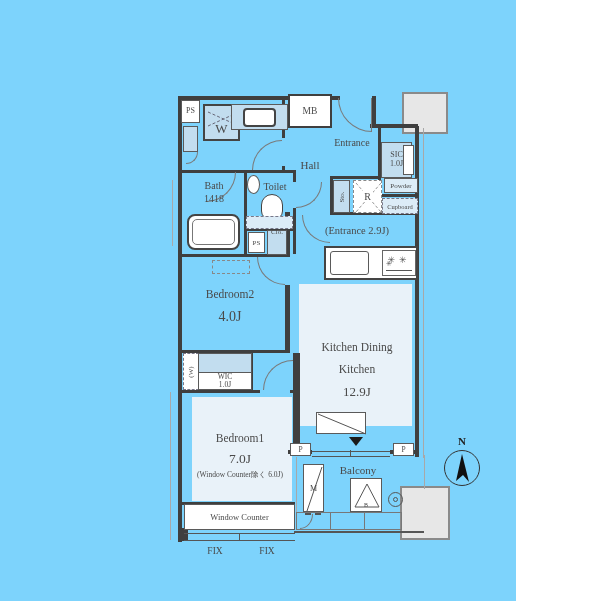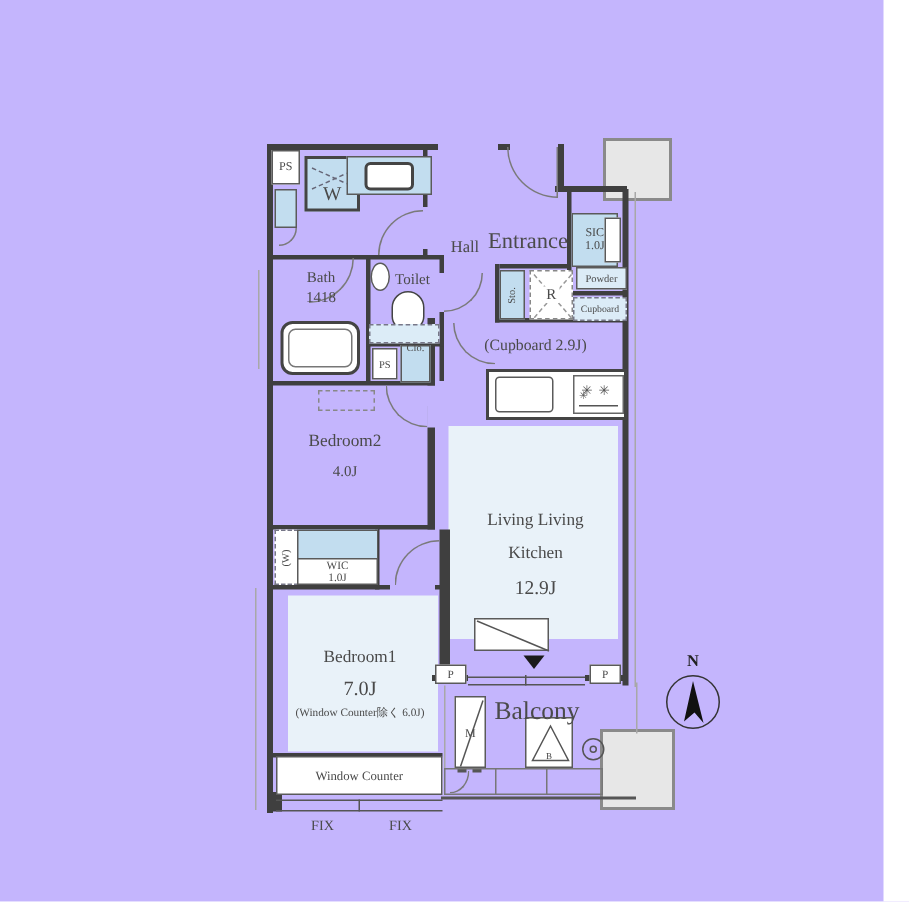--- a/index.html
+++ b/index.html
@@ -1,16 +1,16 @@
 <!DOCTYPE html>
 <html><head>
 <meta charset="utf-8">
 <style>
   html,body{margin:0;padding:0;background:#ffffff;}
-  .plan{position:relative;width:589px;height:601px;background:#c4b5fd;overflow:hidden;
+  .plan{position:relative;width:516px;height:601px;background:#7dd3fc;overflow:hidden;
         font-family:"Liberation Serif","DejaVu Serif",serif;color:#4a4a4a;}
   .abs{position:absolute;box-sizing:border-box;}
   .wall{position:absolute;background:#3f3f3f;}
   .thin{position:absolute;background:#a8a8a8;}
   .box{position:absolute;box-sizing:border-box;border:1px solid #5a5a5a;background:#fff;
        display:flex;align-items:center;justify-content:center;text-align:center;}
   .blue{background:#c2ddef;}
   .bluelight{background:#dcecf7;}
   .fill{position:absolute;background:#e9f2f9;}
   .grayblk{position:absolute;background:#e7e7e7;border:2px solid #8a8a8a;box-sizing:border-box;}
@@ -83,20 +83,23 @@
     <svg width="37" height="37">
       <line x1="3" y1="6" x2="34" y2="20" stroke="#667" stroke-width="1" stroke-dasharray="3,2"></line>
       <line x1="3" y1="20" x2="34" y2="6" stroke="#667" stroke-width="1" stroke-dasharray="3,2"></line>
     </svg>
     <span style="position:relative;font-size:13px;margin-top:12px;">W</span>
   </div>
 
   <div class="box blue" style="left:231px;top:104px;width:57px;height:26px;"></div>
   <div class="box" style="left:243px;top:108px;width:33px;height:19px;border-radius:4px;border-width:2px;border-color:#444;"></div>
 
+  <div class="box" style="left:288px;top:94px;width:44px;height:34px;border:2px solid #3f3f3f;font-size:9.5px;">
+      <span>MB</span>
+    </div>
 
   <div class="arc" style="left:338px;top:98px;width:34px;height:34px;border-left-width:1px;border-bottom-width:1px;border-bottom-left-radius:100% 100%;"></div>
   <div class="thin" style="left:371px;top:98px;width:1px;height:34px;background:#7a7a7a;"></div>
   <div class="box blue sm" style="left:381px;top:142px;width:31px;height:36px;"><span style="white-space:pre-line;">SIC
 1.0J</span></div>
   <div class="box" style="left:403px;top:145px;width:11px;height:30px;"></div>
   <div class="box bluelight" style="left:384px;top:178px;width:34px;height:15px;font-size:7px;">
       <span>Powder</span>
     </div>
 
@@ -201,30 +204,30 @@
   <div class="arc" style="left:300px;top:514px;width:13px;height:15px;border-right-width:1px;border-bottom-width:1px;border-bottom-right-radius:100% 100%;"></div>
 
   <div class="lbl" style="left:452px;top:434px;width:20px;font-size:11px;font-weight:bold;color:#222;">N</div>
   <div class="abs" style="left:444px;top:450px;width:36px;height:36px;border:1.5px solid #333;border-radius:50%;">
     <svg width="36" height="36">
         <polygon points="17,3 11,30 18,24 24,31" fill="#111"></polygon>
       </svg>
   </div>
 
   <div class="lbl" style="left:288px;top:158px;width:44px;font-size:11px;">Hall</div>
-  <div class="lbl" style="left:324px;top:136px;width:56px;font-size:15px;margin-top:16px;">Entrance</div>
+  <div class="lbl" style="left:324px;top:136px;width:56px;font-size:10px;">Entrance</div>
   <div class="lbl" style="left:188px;top:179px;width:52px;font-size:10px;">Bath
 1418</div>
   <div class="lbl" style="left:256px;top:180px;width:38px;font-size:10px;">Toilet</div>
-  <div class="lbl" style="left:312px;top:224px;width:90px;font-size:10.5px;">(Cupboard 2.9J)</div>
+  <div class="lbl" style="left:312px;top:224px;width:90px;font-size:10.5px;">(Entrance 2.9J)</div>
   <div class="lbl" style="left:189px;top:287px;width:82px;font-size:11.5px;">Bedroom2</div>
-  <div class="lbl" style="left:189px;top:308px;width:82px;font-size:10px;text-align:center;">4.0J</div>
-  <div class="lbl" style="left:314px;top:340px;width:86px;font-size:11.5px;">Living Living</div>
+  <div class="lbl" style="left:189px;top:308px;width:82px;font-size:14px;text-align:center;">4.0J</div>
+  <div class="lbl" style="left:314px;top:340px;width:86px;font-size:11.5px;">Kitchen Dining</div>
   <div class="lbl" style="left:314px;top:362px;width:86px;font-size:11.5px;">Kitchen</div>
   <div class="lbl" style="left:314px;top:384px;width:86px;font-size:13px;">12.9J</div>
   <div class="lbl" style="left:198px;top:431px;width:84px;font-size:11.5px;">Bedroom1</div>
   <div class="lbl" style="left:198px;top:450px;width:84px;font-size:13.5px;">7.0J</div>
   <div class="lbl" style="left:182px;top:470px;width:116px;font-size:7.5px;">(Window Counter除く 6.0J)</div>
-  <div class="lbl" style="left:326px;top:463px;width:64px;font-size:17px;">Balcony</div>
+  <div class="lbl" style="left:326px;top:463px;width:64px;font-size:11px;">Balcony</div>
   <div class="lbl" style="left:198px;top:545px;width:34px;font-size:9.5px;">FIX</div>
   <div class="lbl" style="left:250px;top:545px;width:34px;font-size:9.5px;">FIX</div>
 
 </div>
 
 </body></html>

